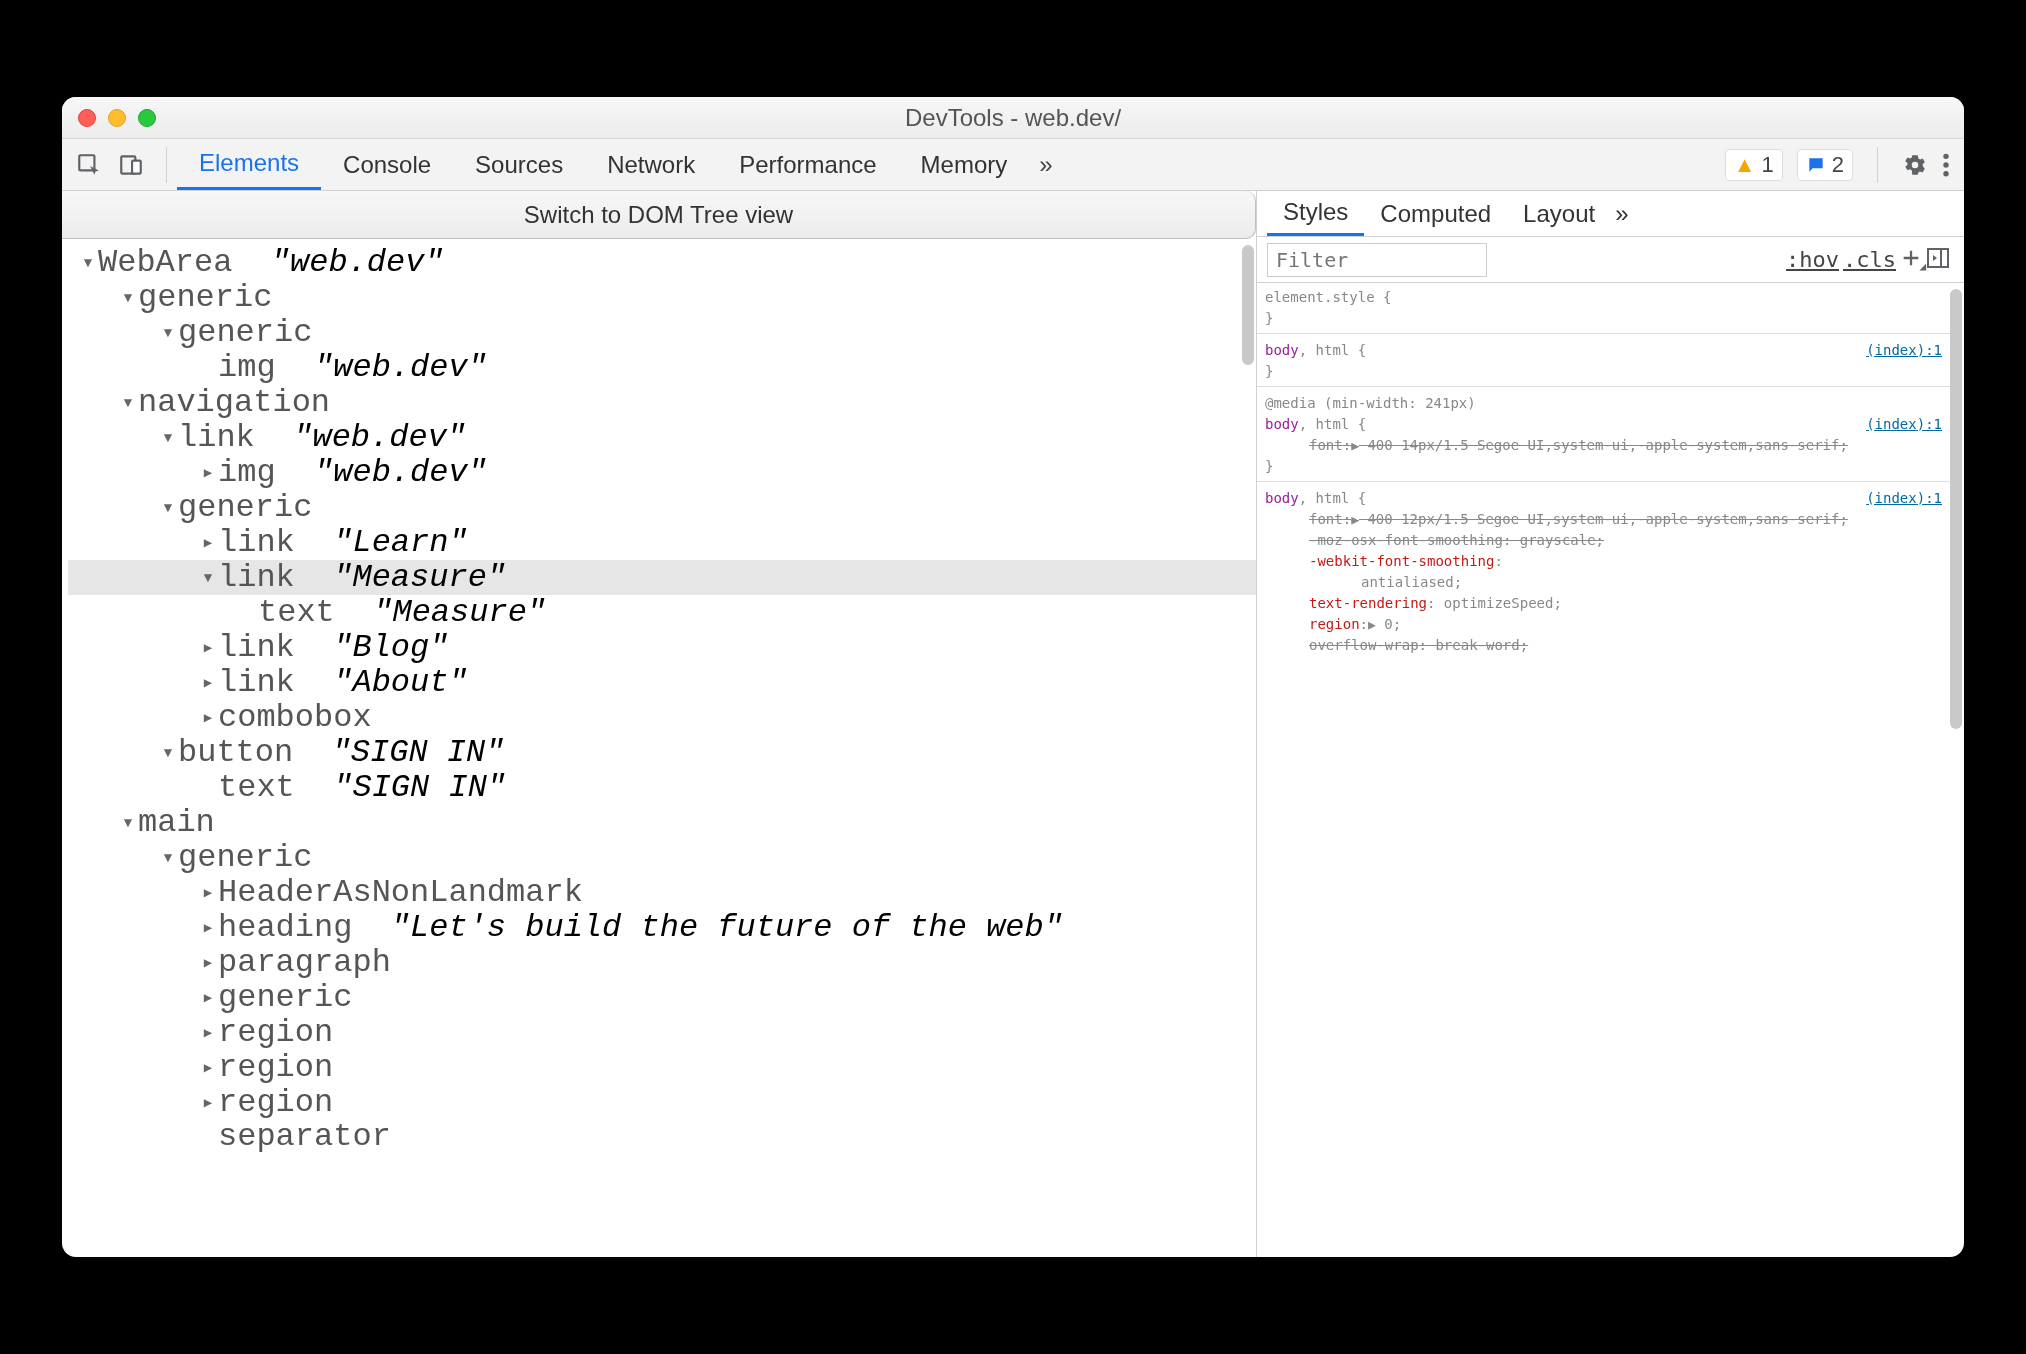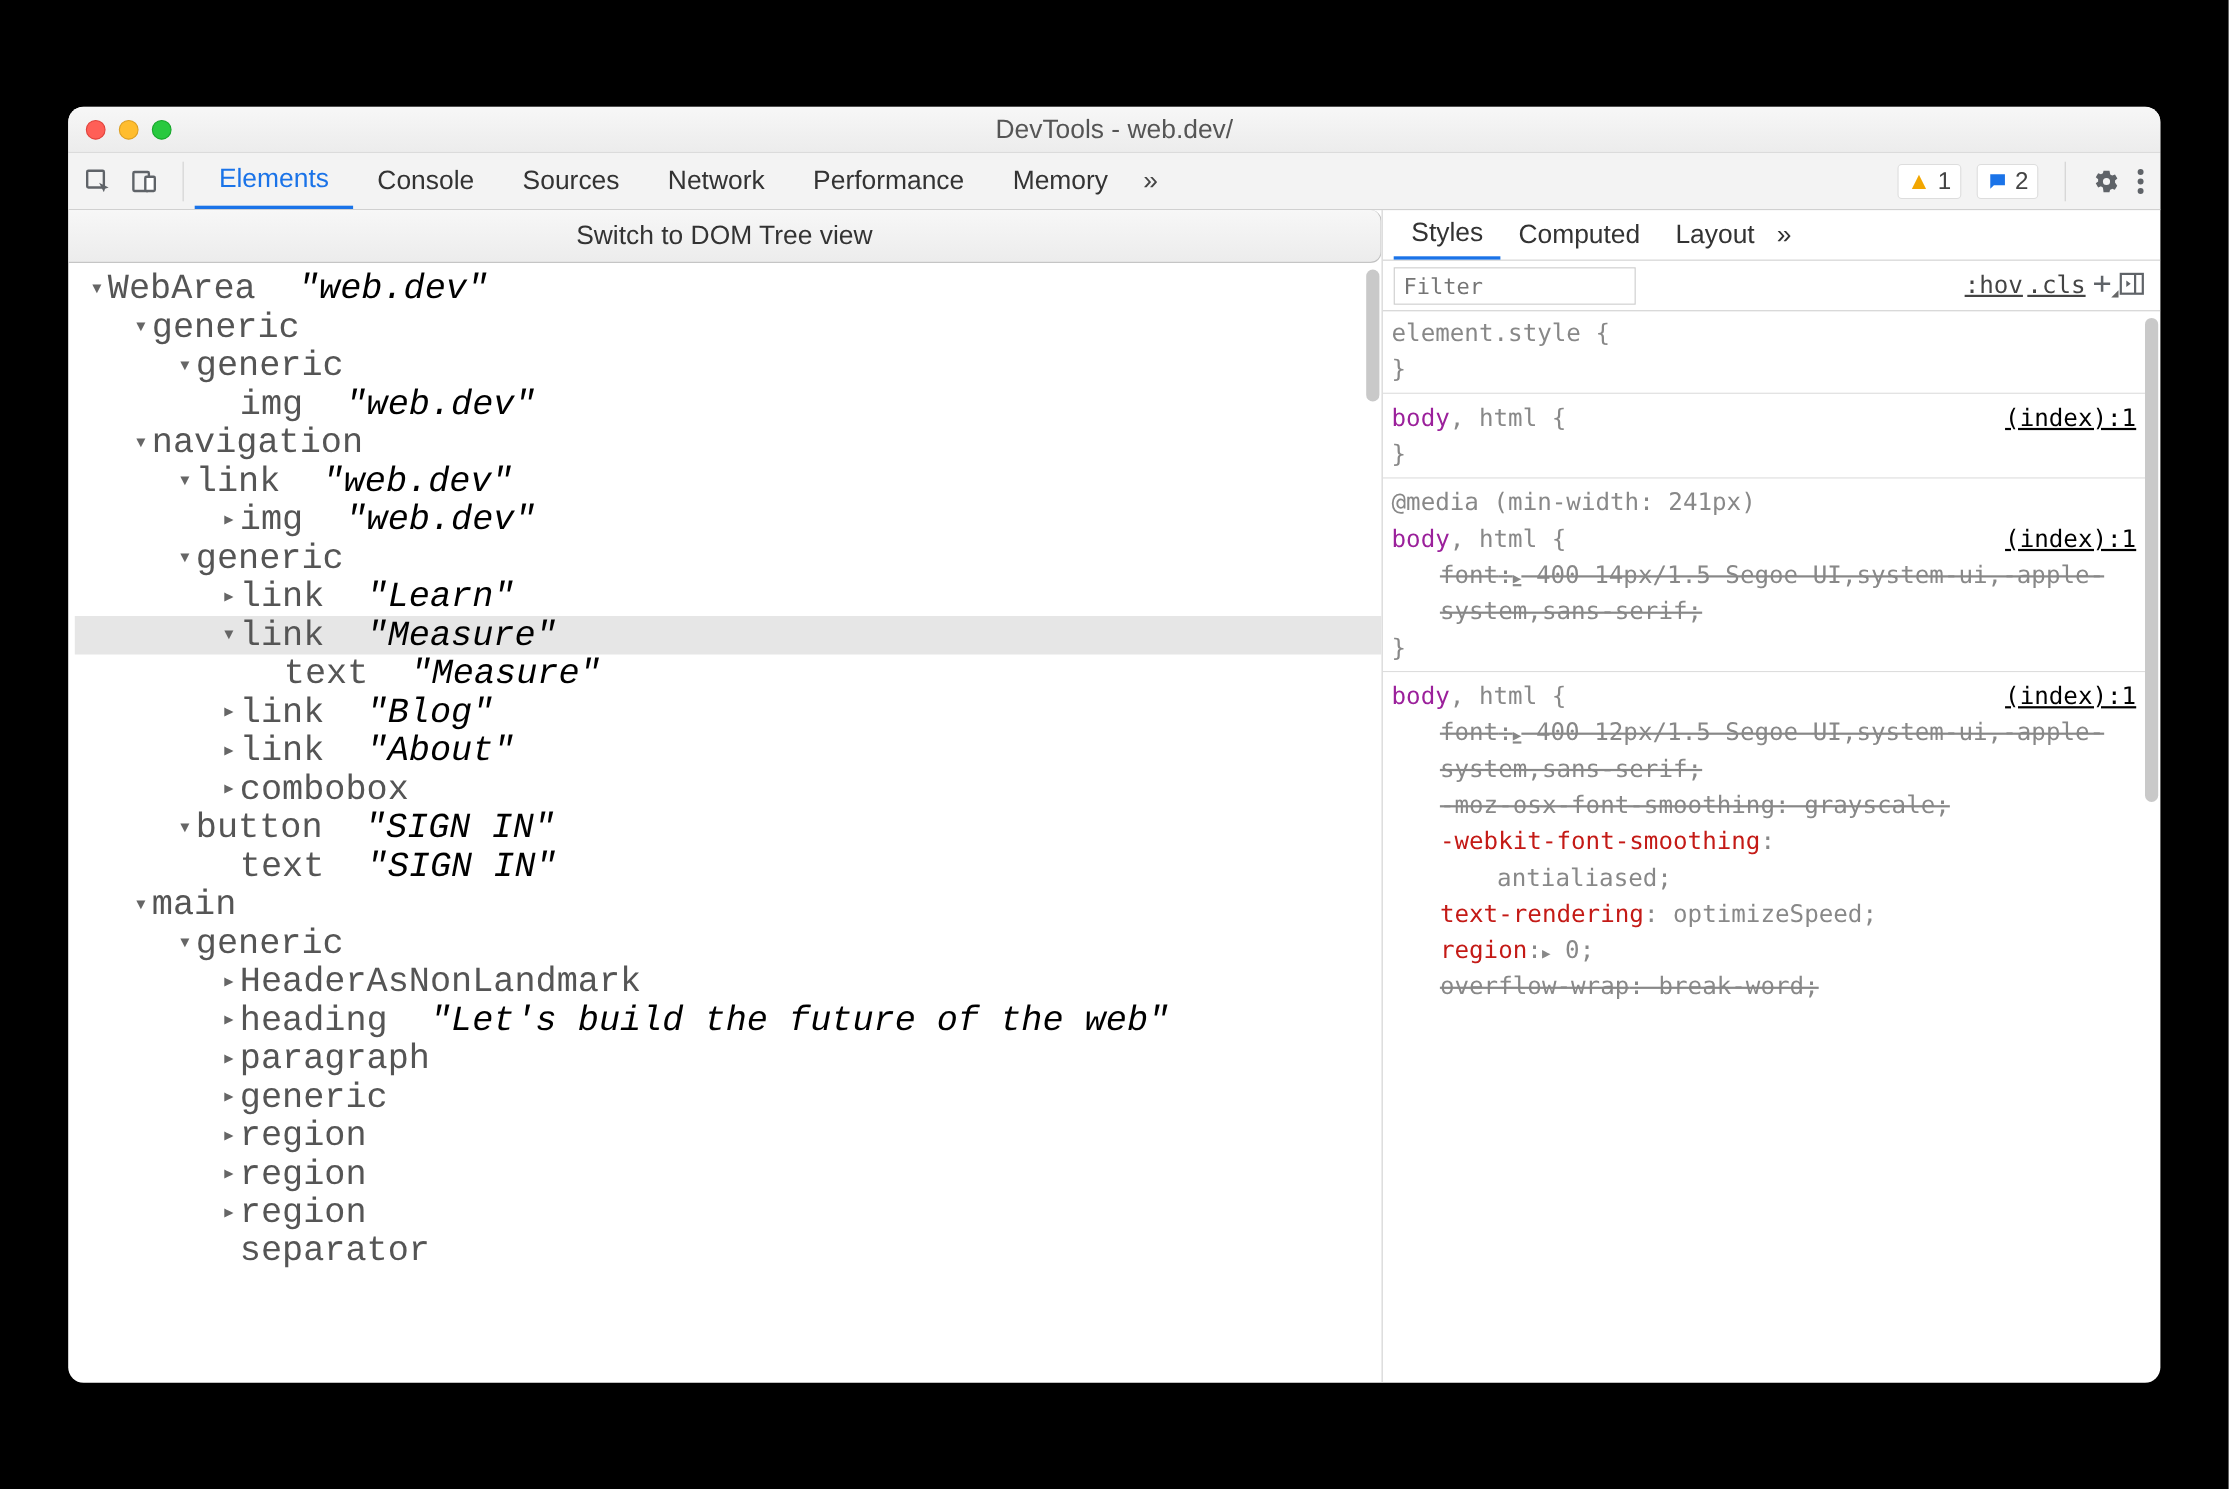--- a/index.html
+++ b/index.html
@@ -98,29 +98,29 @@
 .right-tab.active { border-bottom: 3px solid #1a73e8; }
 .right-more-icon { margin-left:4px; }
 .styles-toolbar {
   height: 46px; display:flex; align-items:center; border-bottom:1px solid #d0d0d0;
   font-family: Menlo, Consolas, monospace; font-size: 22px; color:#444;
 }
 .filter-input { width:220px; height:34px; border:1px solid #ccc; margin: 0 10px; padding: 0 8px; font-family: inherit; font-size:20px; color:#888;}
 .styles-toolbar-items { display:flex; gap: 4px; align-items:flex-start; margin-left:auto; padding-right:14px;text-decoration:underline;}
 .plus-wrap { position:relative; }
 .mini-corner { position:absolute; right:-4px; bottom:-4px; font-size:11px; color:#666;}
-.styles-body { flex:1; overflow:auto; font-family: Menlo, Consolas, monospace; font-size: 22px; line-height: 1.5; padding: 4px 22px 4px 8px; position:relative;}
+.styles-body { flex:1; overflow:auto; font-family: Menlo, Consolas, monospace; font-size: 14px; line-height: 1.5; padding: 4px 22px 4px 8px; position:relative;}
 .style-scroll-thumb { position:absolute; right:2px; top:6px; width:12px; height:440px; background:#c9c9c9; border-radius:6px; }
 .rule-sep { border-top:1px solid #ddd; margin: 4px -10px 6px -8px; height:0;}
 .gray { color:#888; }
 .sel-purple { color:#9b209b; }
 .sel-gray { color:#888; }
 .prop { color:#c41a16; }
 .strike { text-decoration: line-through; color:#888;}
-.src-link { float:right; color:#000000; text-decoration:underline; cursor:pointer;}
+.src-link { float:right; color:#0369a1; text-decoration:underline; cursor:pointer;}
 .tri { display:inline-block; color:#888; }
 .tri::before{content:"▶"; font-size:13px;}
 .ind1{ padding-left:44px; }
 .ind2{ padding-left:96px; }
 
 svg { display:block; }
 </style>
 </head>
 <body>
 

